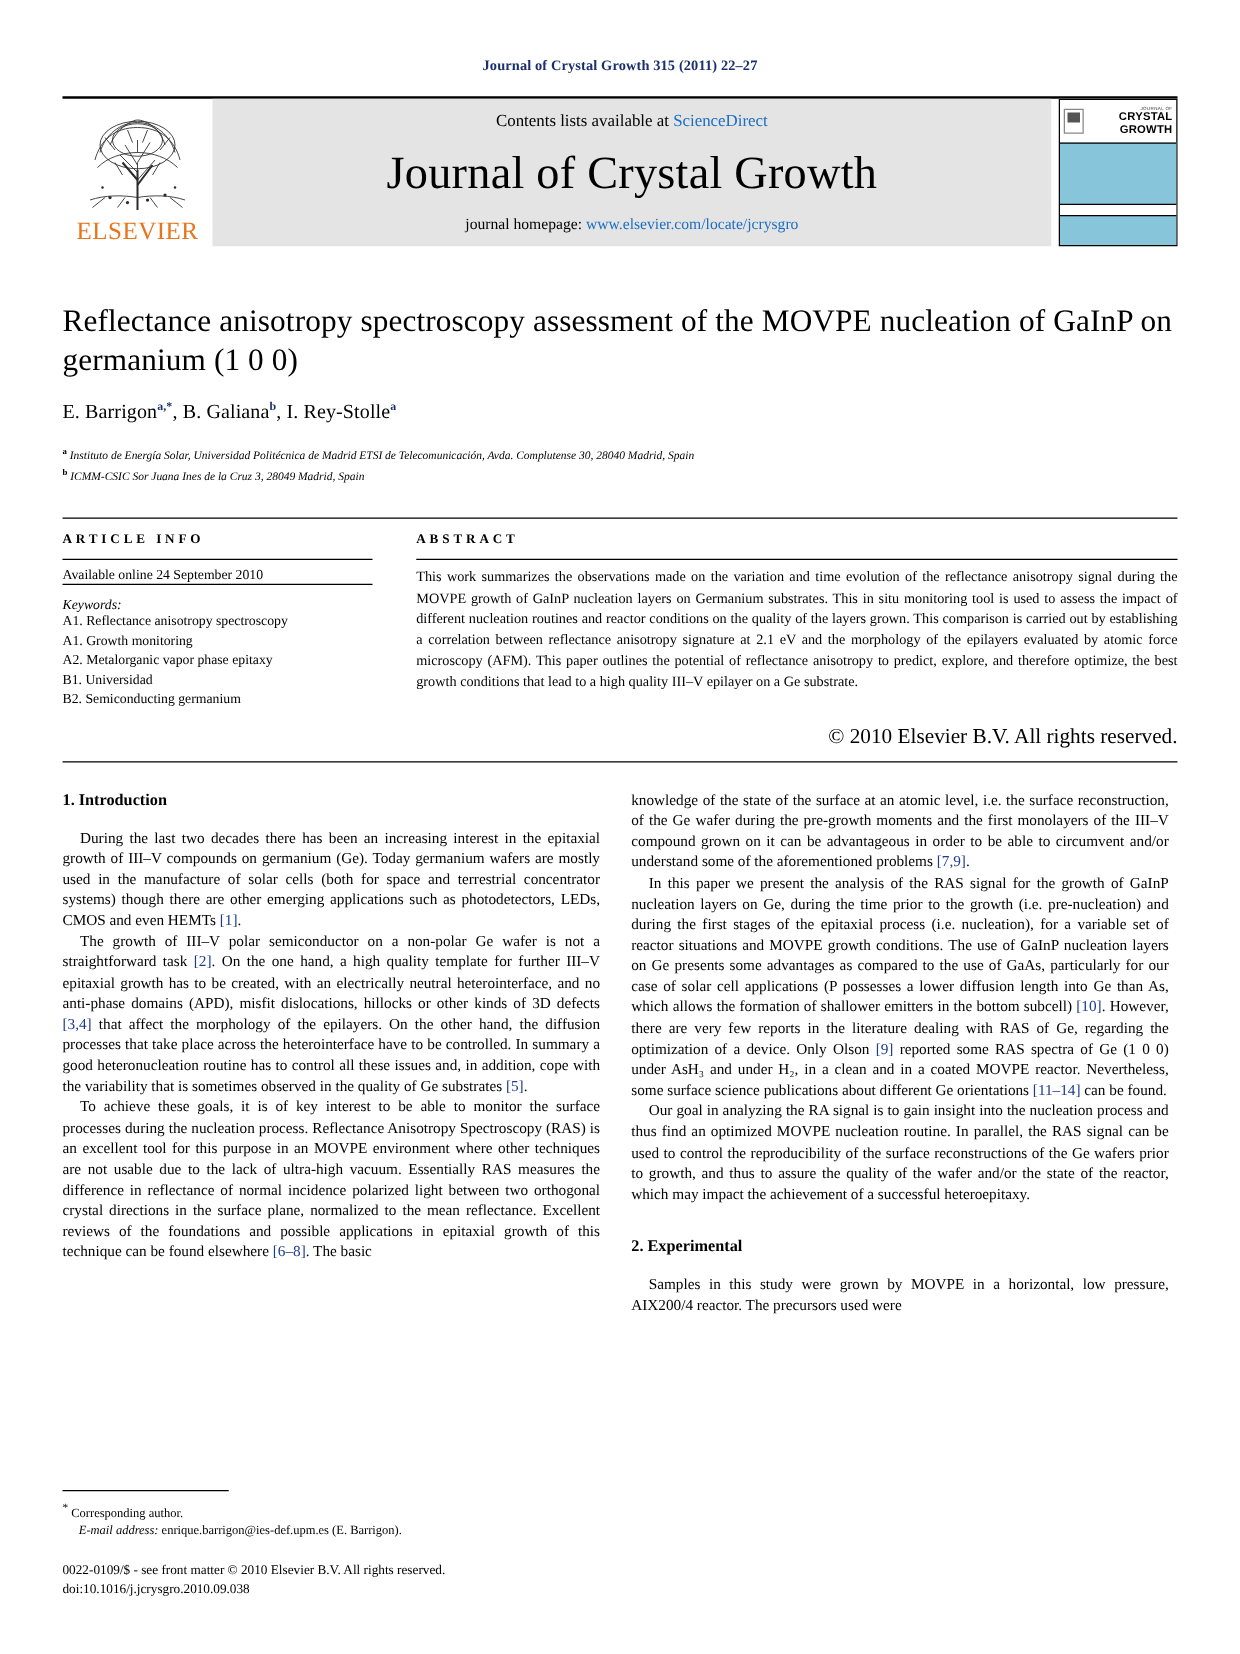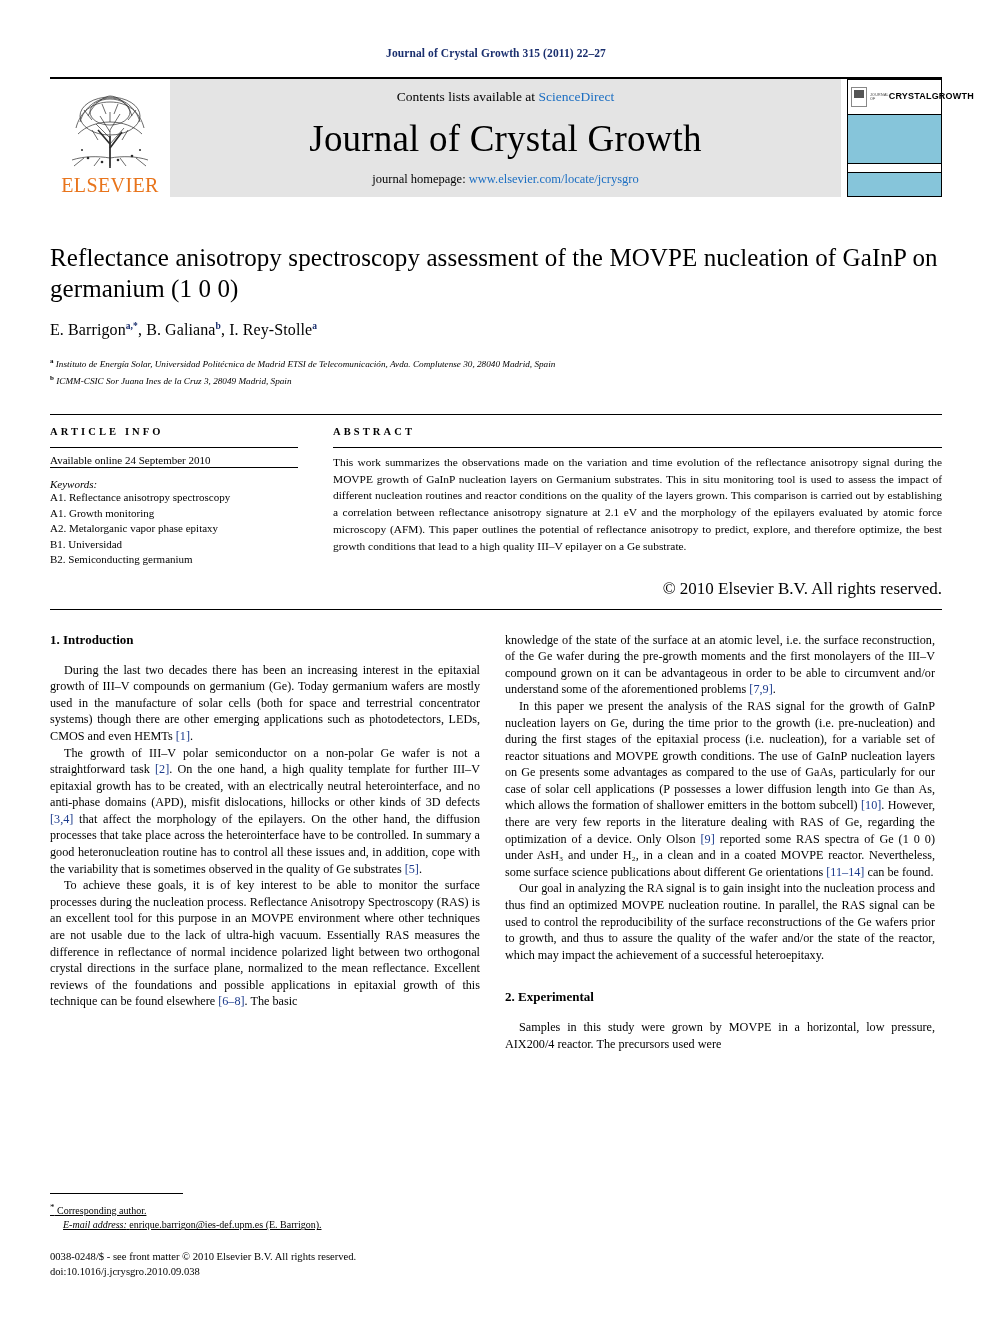--- a/index.html
+++ b/index.html
@@ -115,21 +115,21 @@
     flex: 0 0 14px;
   }
   .cover-mini-logo::after {
     content: "";
     position: absolute;
     left: 2px; top: 2px; right: 2px; bottom: 8px;
     background: #555;
   }
   .cover-titles {
     display: flex;
-    flex-direction: row;
+    flex-direction: column;
     align-items: flex-end;
     line-height: 1.05;
     flex: 1 1 auto;
   }
   .cover-kicker {
     font-size: 3.6px;
     letter-spacing: .3px;
     color: #333;
     font-family: "Liberation Sans", sans-serif;
   }
@@ -259,21 +259,20 @@
     width: 430px;
   }
   .fn-rule {
     border-top: 1px solid #000;
     width: 133px;
     margin-bottom: 7px;
   }
   .fn-line {
     font-size: 10px;
     line-height: 1.45;
-    text-decoration: underline;
   }
   .fn-line .fn-star { font-size: 9px; vertical-align: super; }
   .fn-email-label { font-style: italic; }
   .issn-block {
     margin-top: 16px;
     font-size: 10.6px;
     line-height: 1.42;
   }
 </style>
 </head>
@@ -409,18 +408,18 @@
     <div class="fn-rule"></div>
     <div class="fn-line">
       <span class="fn-star">*</span>
       <span>Corresponding author.</span>
     </div>
     <div class="fn-line" style="padding-left:13px">
       <span class="fn-email-label">E-mail address:</span>
       <span>enrique.barrigon@ies-def.upm.es (E. Barrigon).</span>
     </div>
     <div class="issn-block">
-      <div>0038-0248/$ - see front matter © 2010 Elsevier B.V. All rights reserved.</div>
+      <div>0022-0109/$ - see front matter © 2010 Elsevier B.V. All rights reserved.</div>
       <div>doi:10.1016/j.jcrysgro.2010.09.038</div>
     </div>
   </div>
 
 </div>
 
 </body></html>

